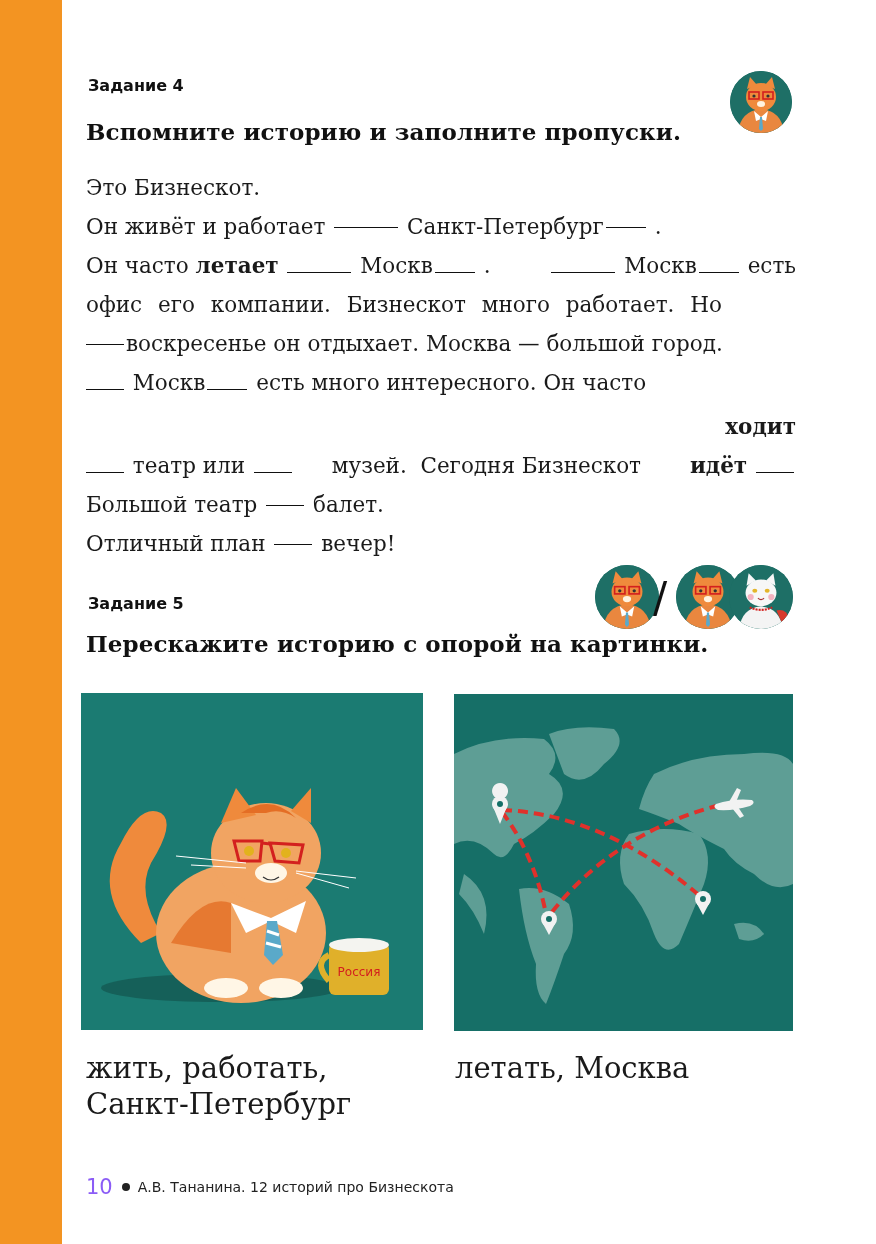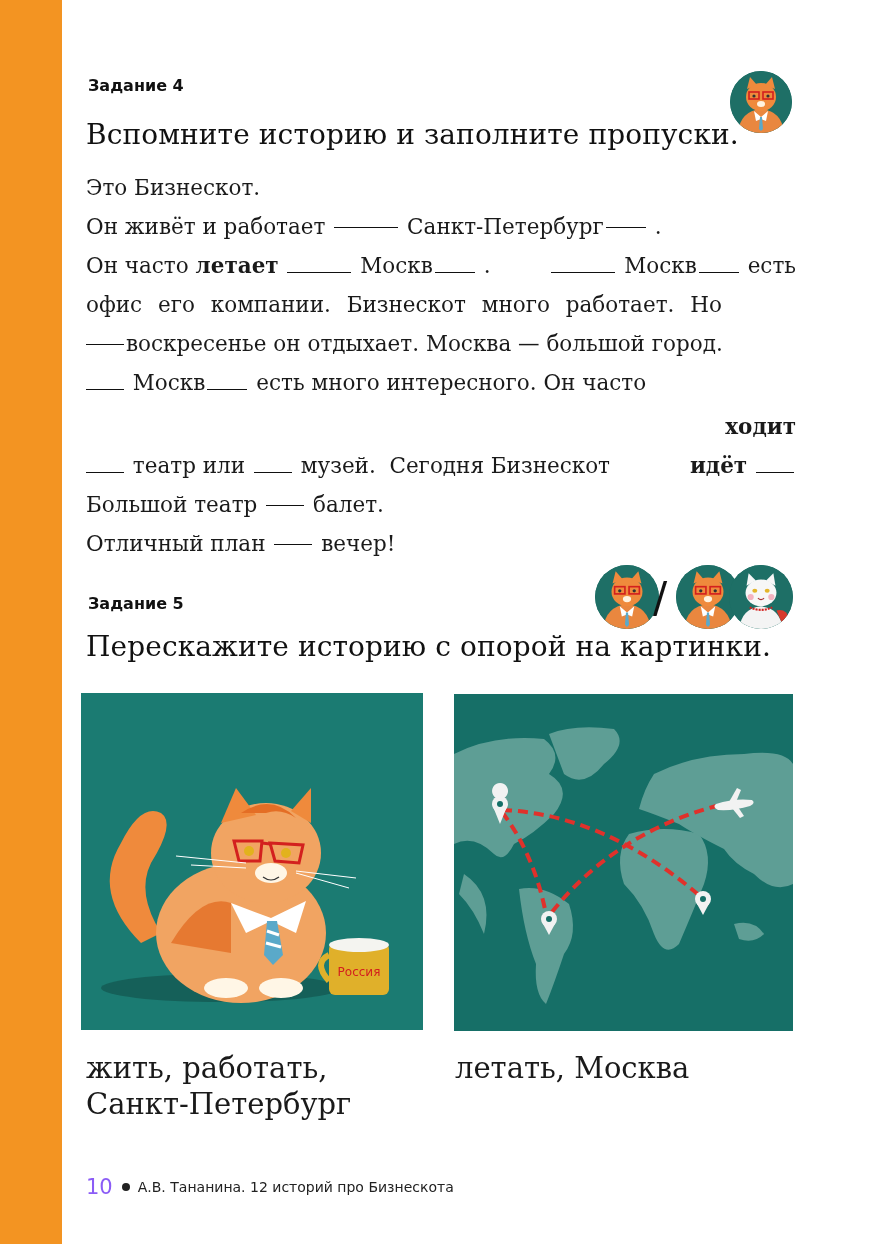--- a/index.html
+++ b/index.html
@@ -1,19 +1,19 @@
 <!DOCTYPE html>
 <html><head>
 <meta charset="utf-8">
 <style>
   html, body { margin:0; padding:0; }
   body { width:876px; height:1244px; background:#ffffff; position:relative; overflow:hidden; font-family:"DejaVu Serif", serif; color:#1a1a1a; }
   .side-bar { position:absolute; left:0; top:0; width:62px; height:1244px; background:#f39422; }
   .task-label { position:absolute; left:88px; font-family:"DejaVu Sans", sans-serif; font-weight:bold; font-size:16px; color:#111; }
-  .task-title { position:absolute; left:86px; font-family:"DejaVu Serif", serif; font-weight:normal; font-size:28px; color:#111; letter-spacing:0.1px;text-align:right; }
+  .task-title { position:absolute; left:86px; font-family:"DejaVu Serif", serif; font-weight:bold; font-size:23px; color:#111; letter-spacing:0.1px;text-align:right; }
   .text-block { position:absolute; left:86px; top:168px; width:710px; font-size:21.5px; line-height:39px; }
   .text-block .line { white-space:nowrap; display:flex;text-align:center; }
   .text-block .line.justify { justify-content:space-between; }
   .blank { display:inline-block; border-bottom:1.5px solid #111; height:20px; vertical-align:baseline; margin:0 2px; }
   .b-l { width:64px; } .b-m { width:40px; } .b-s { width:38px; }
   b { font-weight:bold;margin-top:44px; }
   .avatar { position:absolute; border-radius:50%; background:#1e6f66; overflow:hidden; }
   .slash { position:absolute; left:653px; top:573px; font-family:"DejaVu Sans", sans-serif; font-size:42px; color:#111; }
   .picture { position:absolute; background:#f97316; overflow:hidden; }
   .caption { position:absolute; font-size:29px; line-height:36px; color:#1a1a1a; }
@@ -63,21 +63,21 @@
   </div>
   <div class="line">
     <span class="blank b-s" style="margin-left:0;"></span>
       <span>воскресенье он отдыхает. Москва — большой город.</span>
   </div>
   <div class="line justify">
     <span><span class="blank b-s" style="margin-left:0;"></span>&nbsp;<span>Москв</span><span class="blank b-m"></span>&nbsp;<span>есть много интересного. Он часто</span></span>
     <b>ходит</b>
   </div>
   <div class="line justify">
-    <span><span class="blank b-s" style="margin-left:0;"></span>&nbsp;<span>театр или</span>&nbsp;<span class="blank b-s"></span>&nbsp;<span style="white-space:pre;">музей.  Сегодня Бизнескот</span></span>
+    <span><span class="blank b-s" style="margin-left:0;"></span>&nbsp;<span>театр или</span>&nbsp;<span class="blank b-s"></span>&nbsp;<span style="white-space:pre;margin-left:31px;">музей.  Сегодня Бизнескот</span></span>
     <span><b>идёт</b>&nbsp;<span class="blank b-s"></span></span>
   </div>
   <div class="line">
     <span>Большой театр</span>&nbsp;<span class="blank b-s"></span>&nbsp;<span>балет.</span>
   </div>
   <div class="line">
     <span>Отличный план</span>&nbsp;<span class="blank b-s"></span>&nbsp;<span>вечер!</span>
   </div>
 </div>
 

